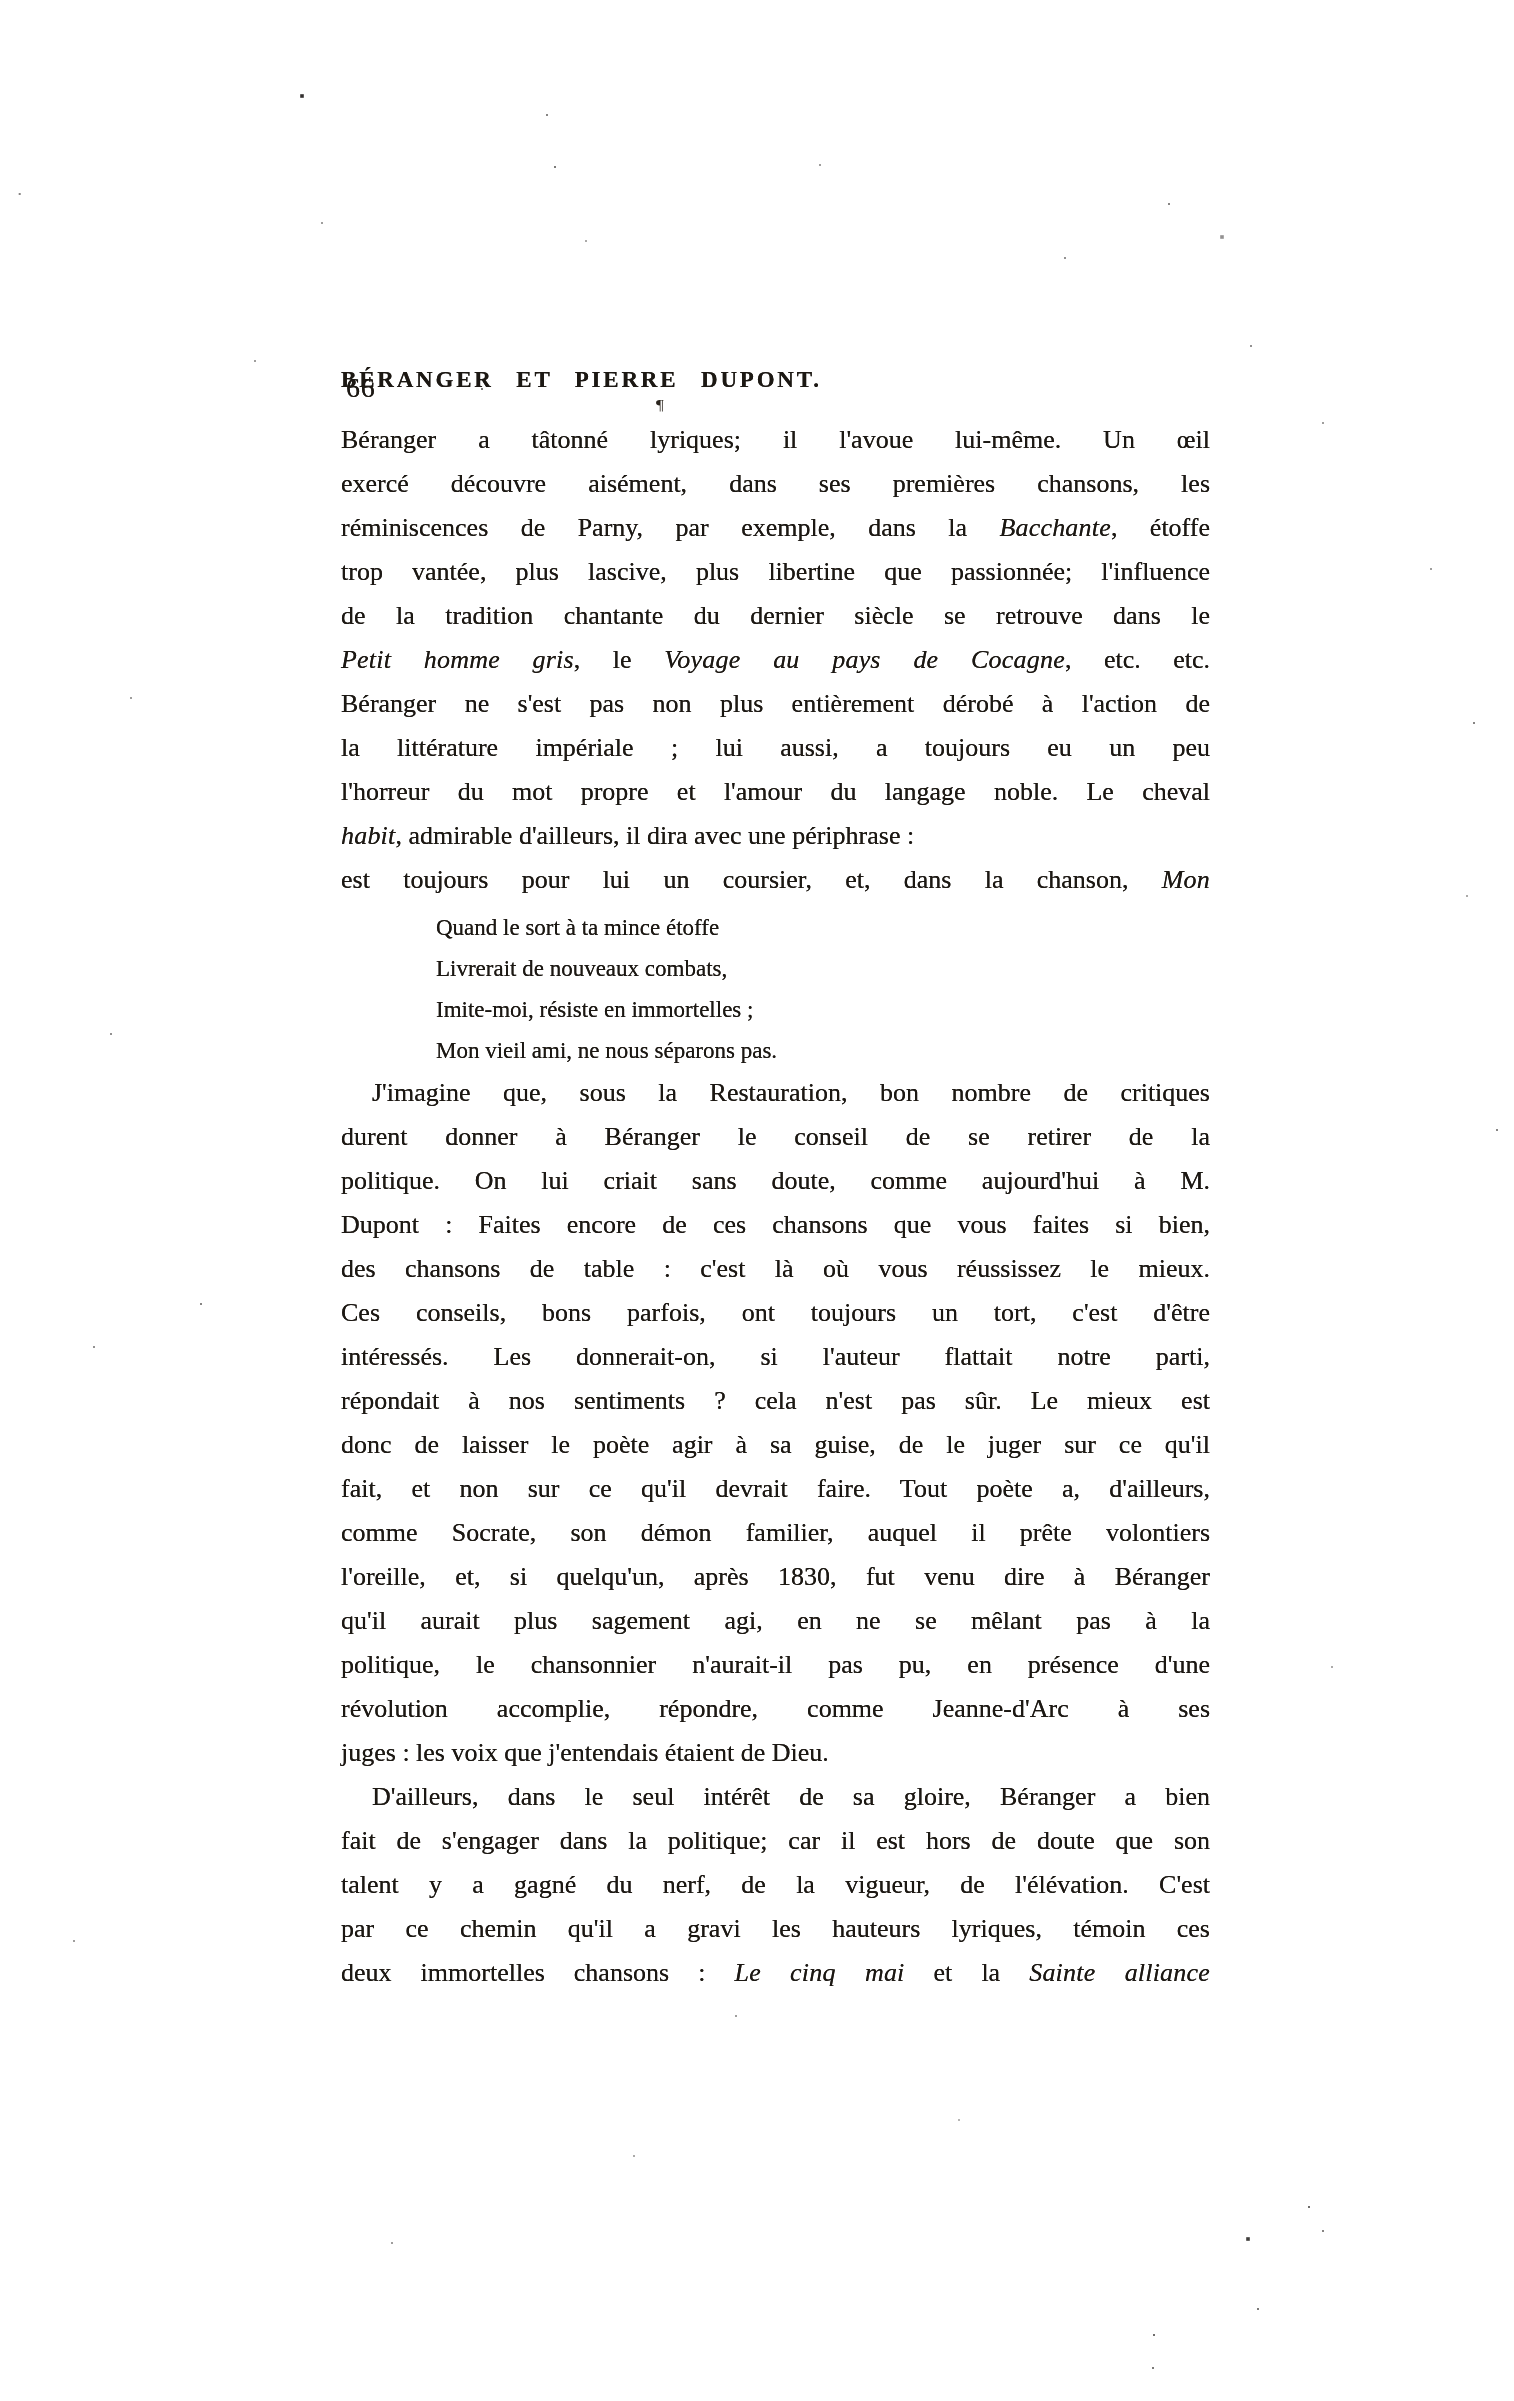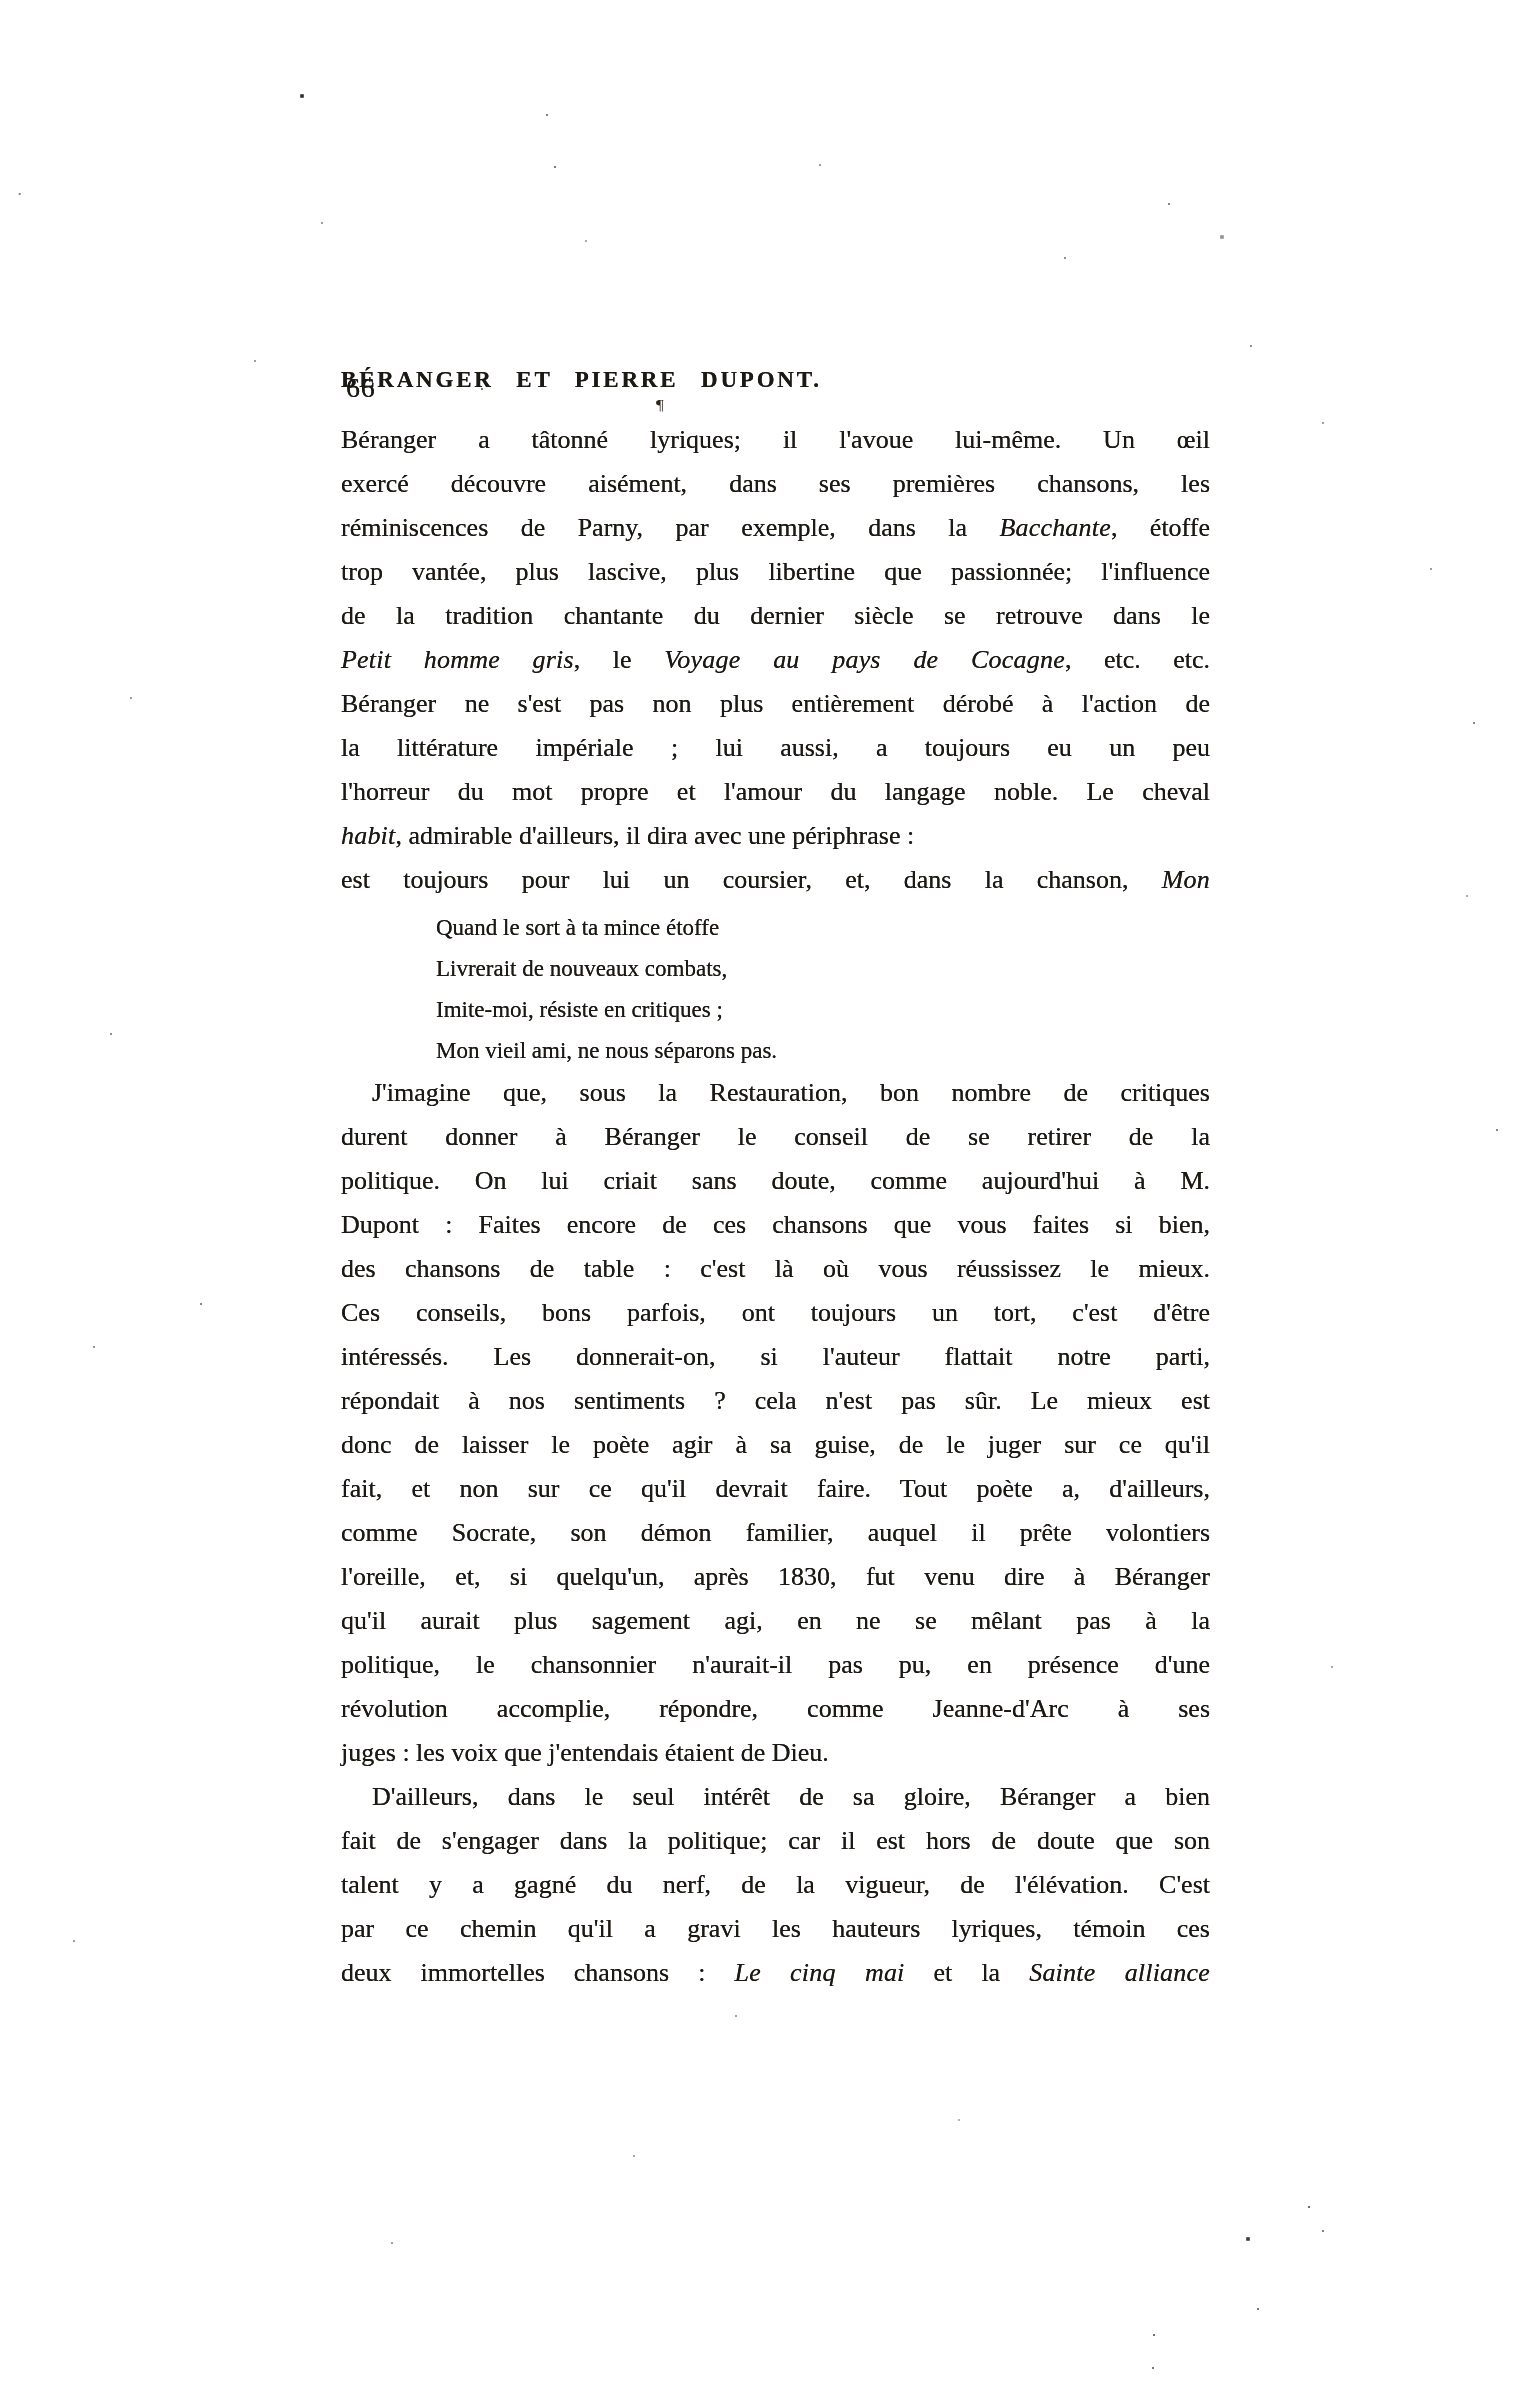--- a/index.html
+++ b/index.html
@@ -104,21 +104,21 @@
         <div class="body-line"><em>Petit homme gris</em><span>, le </span><em>Voyage au pays de Cocagne</em><span>, etc. etc.</span></div>
         <div class="body-line"><span>Béranger ne s'est pas non plus entièrement dérobé à l'action de</span></div>
         <div class="body-line"><span>la littérature impériale ; lui aussi, a toujours eu un peu</span></div>
         <div class="body-line"><span>l'horreur du mot propre et l'amour du langage noble. Le cheval</span></div>
         <div class="body-line last"><em>habit</em><span>, admirable d'ailleurs, il dira avec une périphrase :</span></div>
         <div class="body-line"><span>est toujours pour lui un coursier, et, dans la chanson, </span><em>Mon</em></div>
       </div>
       <div class="verse">
         <div class="verse-line"><span>Quand le sort à ta mince étoffe</span></div>
         <div class="verse-line"><span>Livrerait de nouveaux combats,</span></div>
-        <div class="verse-line"><span>Imite-moi, résiste en critiques ;</span></div>
+        <div class="verse-line"><span>Imite-moi, résiste en immortelles ;</span></div>
         <div class="verse-line"><span>Mon vieil ami, ne nous séparons pas.</span></div>
       </div>
       <div class="paragraph">
         <div class="body-line indent"><span>J'imagine que, sous la Restauration, bon nombre de critiques</span></div>
         <div class="body-line"><span>durent donner à Béranger le conseil de se retirer de la</span></div>
         <div class="body-line"><span>politique. On lui criait sans doute, comme aujourd'hui à M.</span></div>
         <div class="body-line"><span>Dupont : Faites encore de ces chansons que vous faites si bien,</span></div>
         <div class="body-line"><span>des chansons de table : c'est là où vous réussissez le mieux.</span></div>
         <div class="body-line"><span>Ces conseils, bons parfois, ont toujours un tort, c'est d'être</span></div>
         <div class="body-line"><span>intéressés. Les donnerait-on, si l'auteur flattait notre parti,</span></div>

